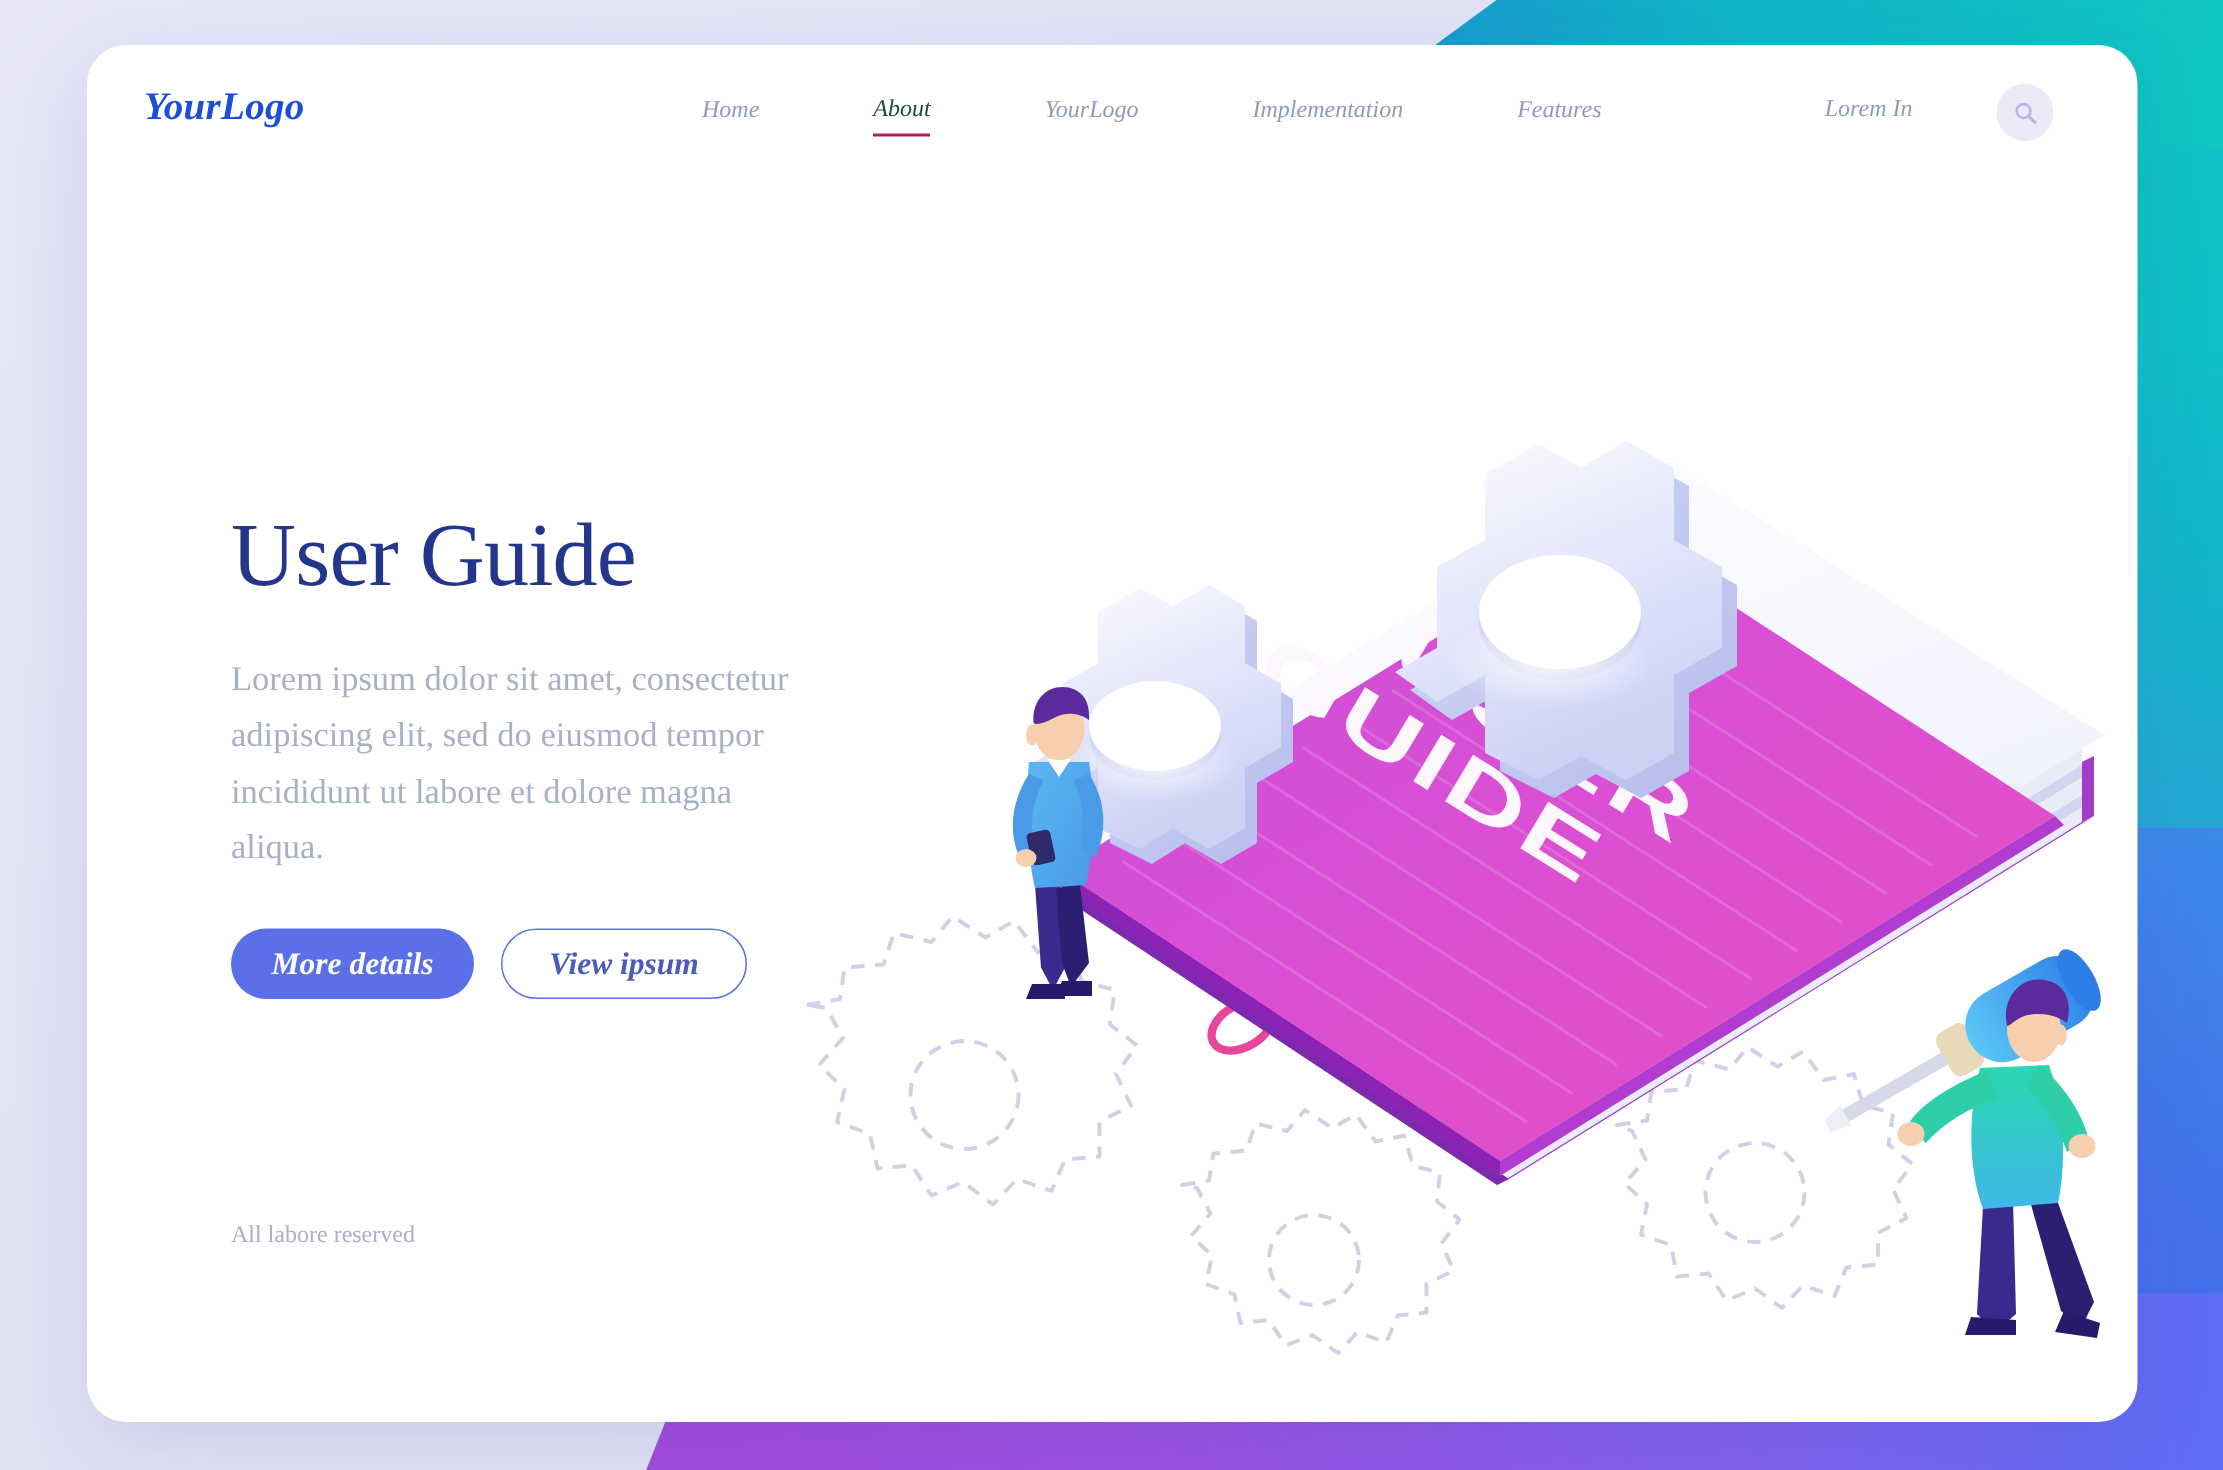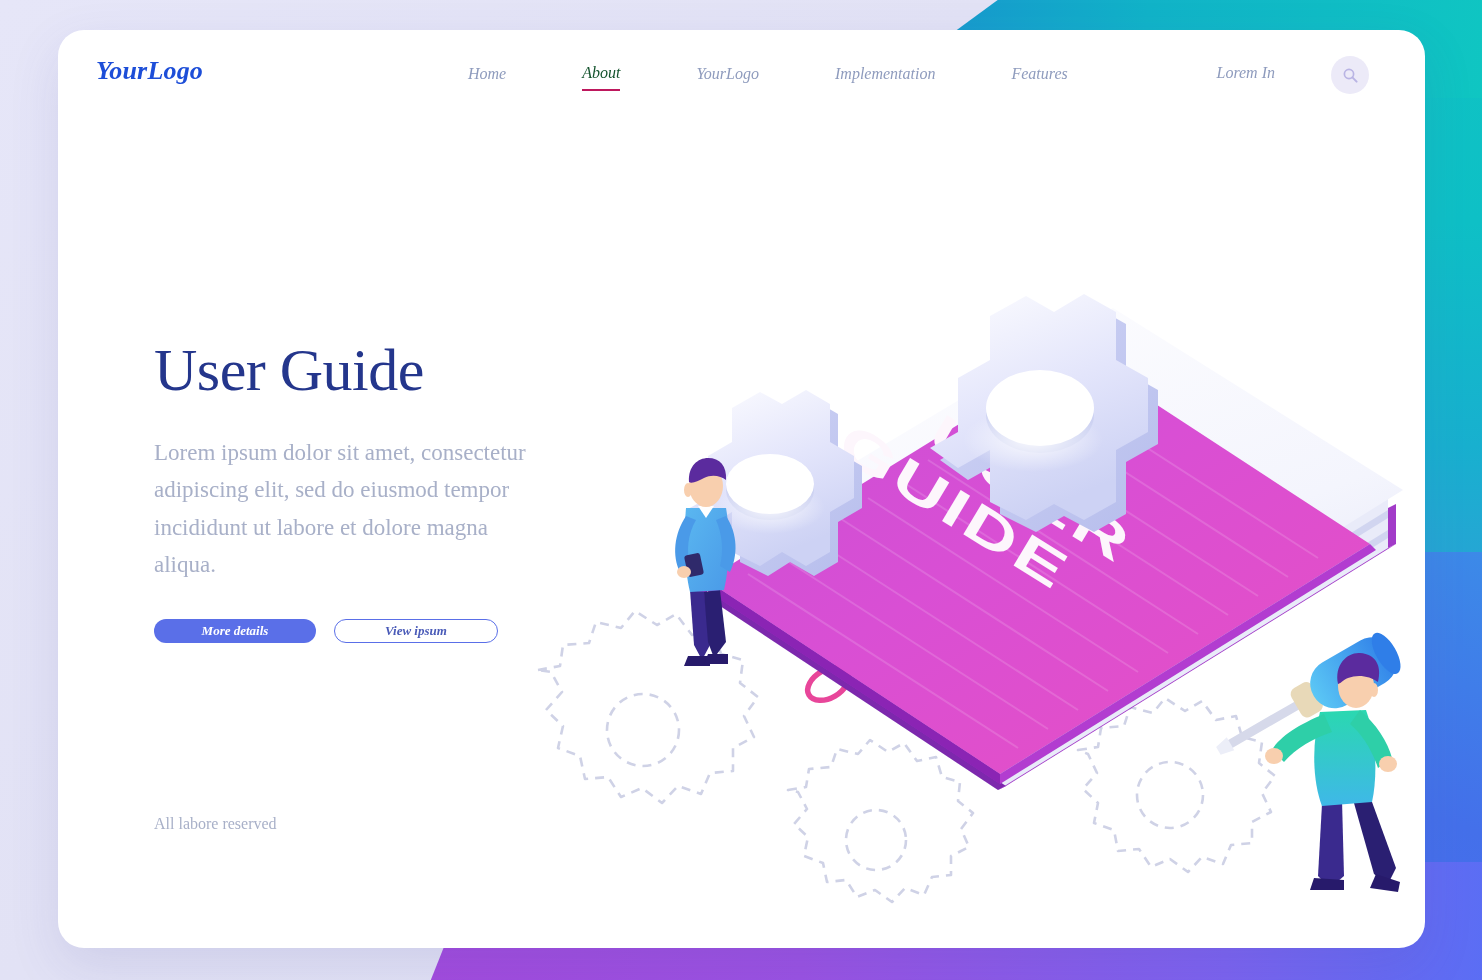--- a/index.html
+++ b/index.html
@@ -146,23 +146,23 @@
   .btn-row {
     margin-top: 36px;
     display: flex;
     align-items: center;
     gap: 18px;
   }
   .btn {
     font-family: "Liberation Serif", serif;
     font-style: italic;
     font-weight: bold;
-    font-size: 13px;
+    font-size: 21px;
     border-radius: 999px;
-    height: 24px;
+    height: 47px;
     display: inline-flex;
     align-items: center;
     justify-content: center;
     cursor: pointer;
     white-space: nowrap;
   }
   .btn-primary {
     width: 162px;
     background: #5a6fe8;
     color: #ffffff;

